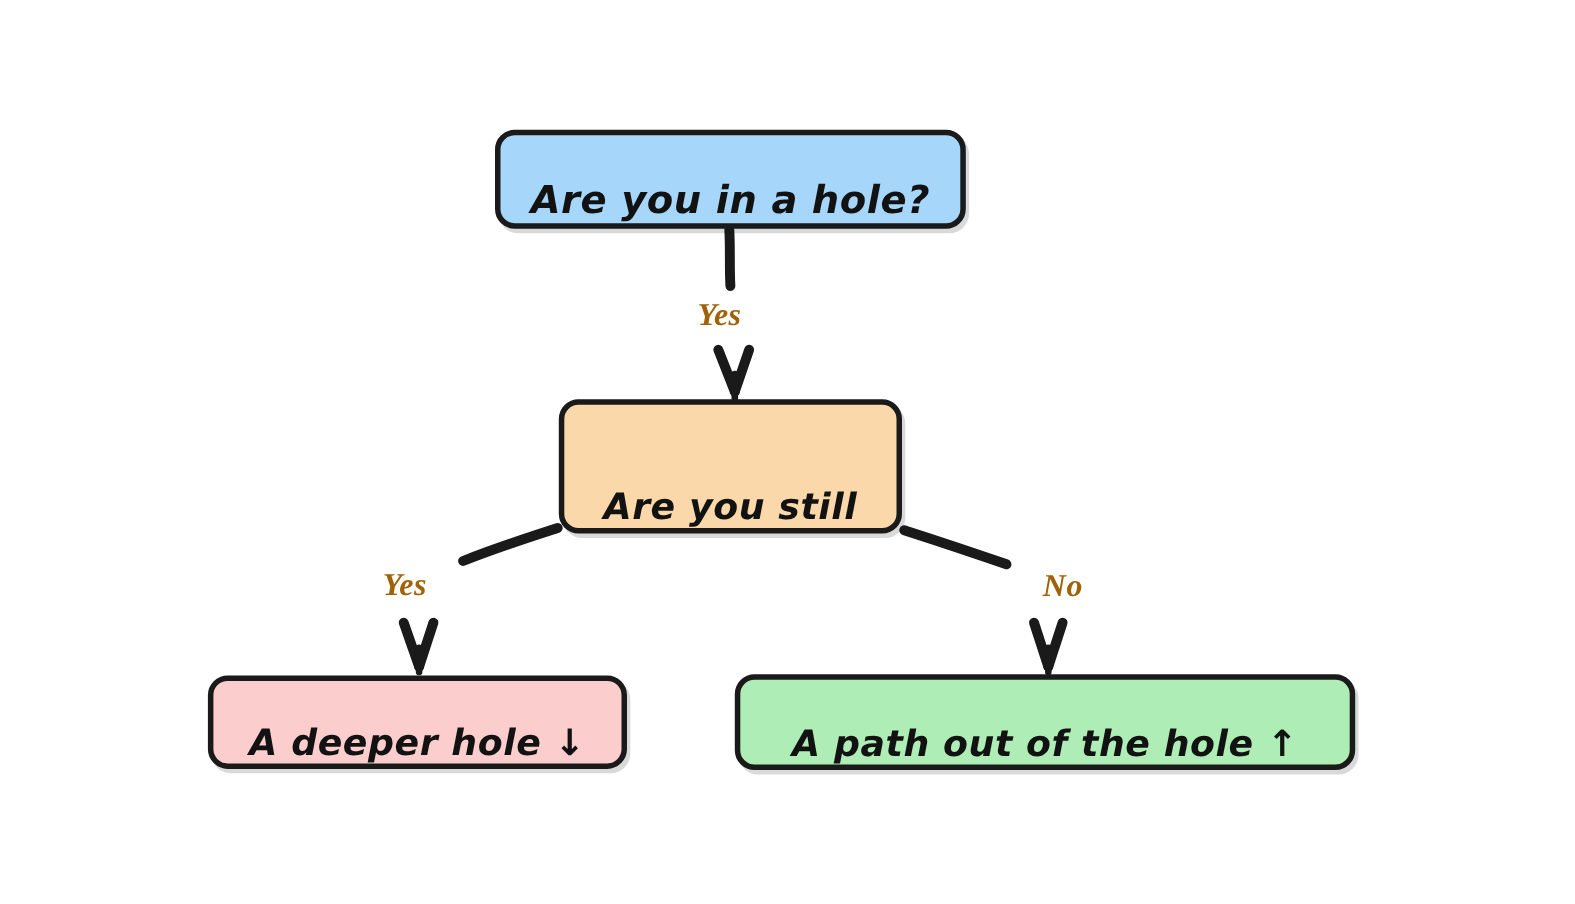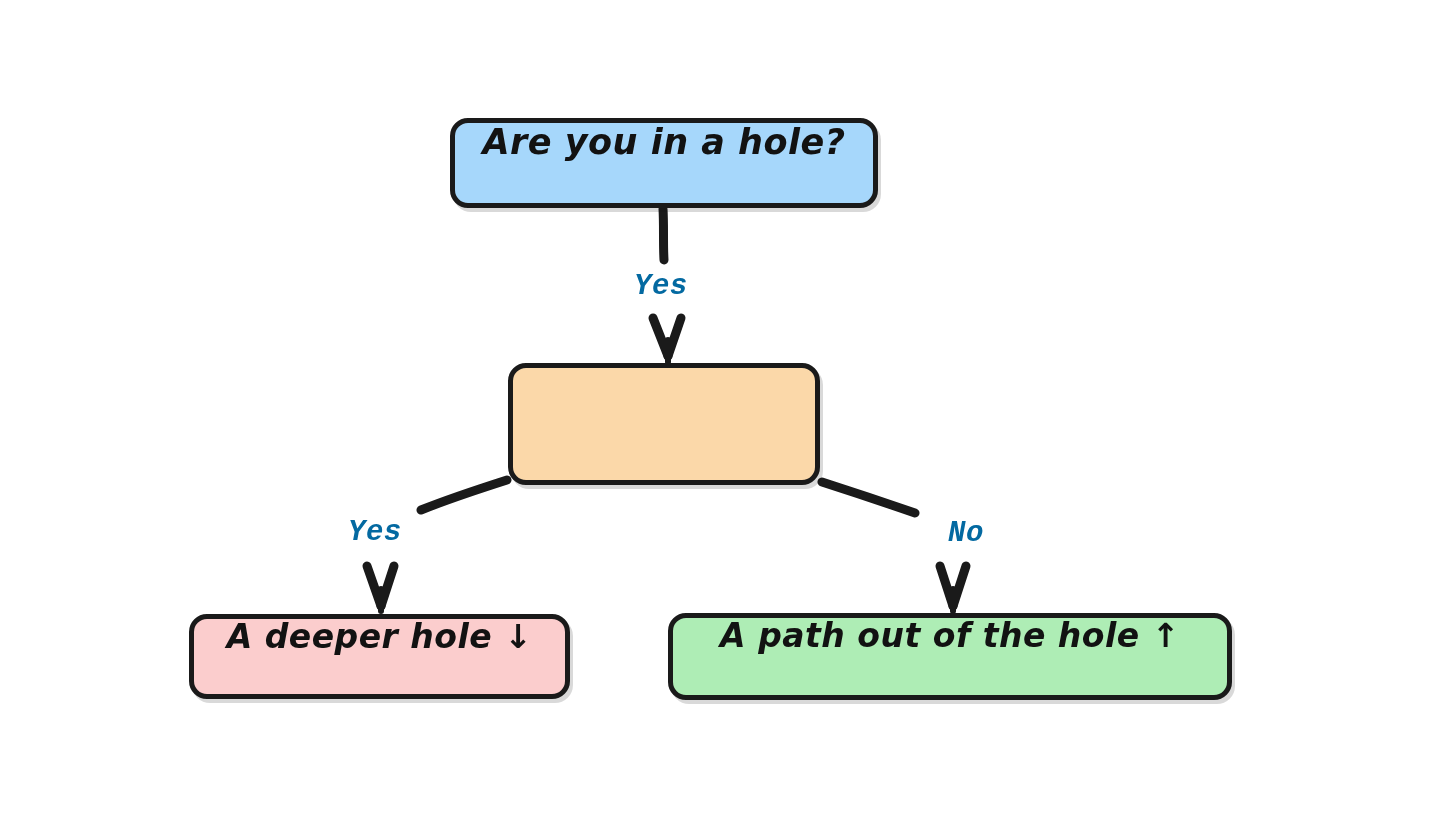--- a/index.html
+++ b/index.html
@@ -27,21 +27,21 @@
     height: 822px;
   }
 
   
   .node {
     position: absolute;
     box-sizing: border-box;
     border: 5px solid #1a1a1a;
     border-radius: 18px;
     display: flex;
-    align-items: flex-start;
+    align-items: flex-end;
     justify-content: center;
     text-align: center;
     color: #121212;
     font-family: "DejaVu Sans", sans-serif;
     font-style: italic;
     font-weight: 600;
     letter-spacing: 0.5px;
     box-shadow: 3px 4px 0 rgba(20,20,20,0.16);
   }
   .node .label {
@@ -79,22 +79,22 @@
     top: 613px;
     width: 564px;
     height: 87px;
     background: #aeedb5;
     font-size: 33px;
   }
 
   
   .edge-label {
     position: absolute;
-    color: #0369a1;
-    font-family: Liberation Mono, monospace;
+    color: #a16207;
+    font-family: Liberation Serif, serif;
     font-style: italic;
     font-weight: 600;
     font-size: 29px;
     letter-spacing: 0.5px;
     white-space: nowrap;
   }
   #label-yes-top { left: 634px; top: 270px; }
   #label-yes-left { left: 348px; top: 516px; }
   #label-no-right { left: 948px; top: 517px; }
 </style>
@@ -130,21 +130,21 @@
       <path d="M966,566 L953,606" stroke-width="9"></path>
       <path d="M953,589 L953,611" stroke-width="6"></path>
     </g>
   </svg>
 
   <div class="node" id="node-hole">
     <span class="label">Are you in a hole?</span>
   </div>
 
   <div class="node" id="node-digging">
-    <span class="label"><br></span>
+    <span class="label"><span>Are you still</span><br></span>
   </div>
 
   <div class="node" id="node-path">
     <span class="label">A path out of the hole ↑</span>
   </div>
 
   <div class="node" id="node-deeper">
     <span class="label">A deeper hole ↓</span>
   </div>
 

